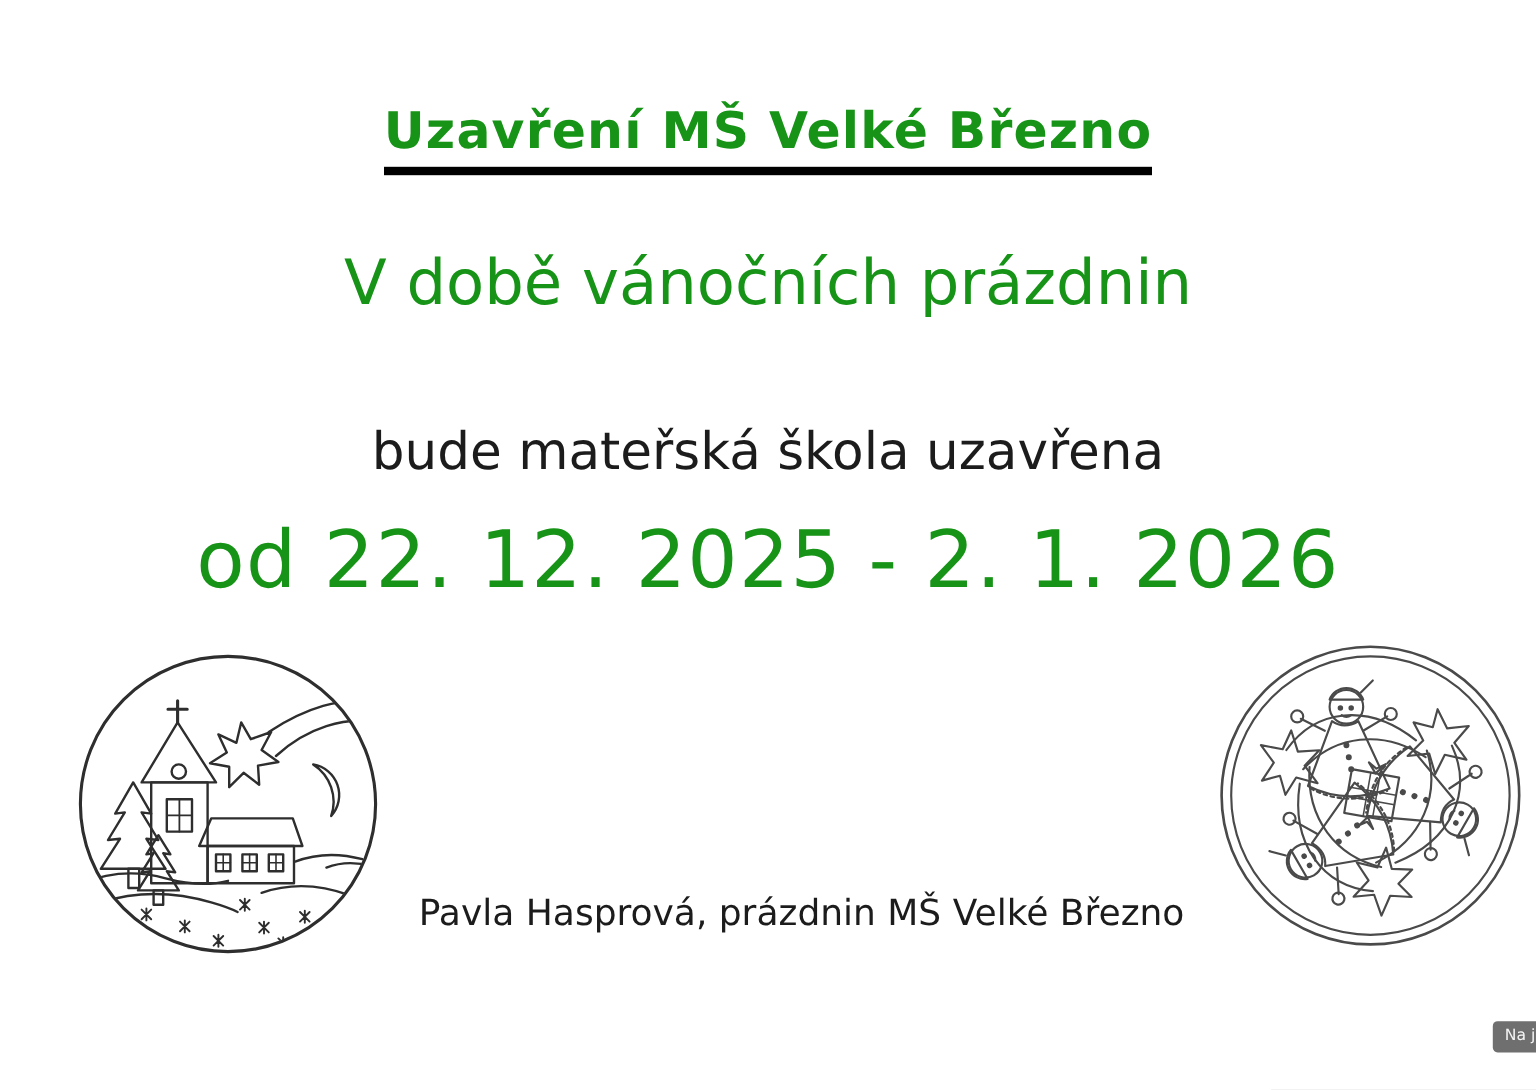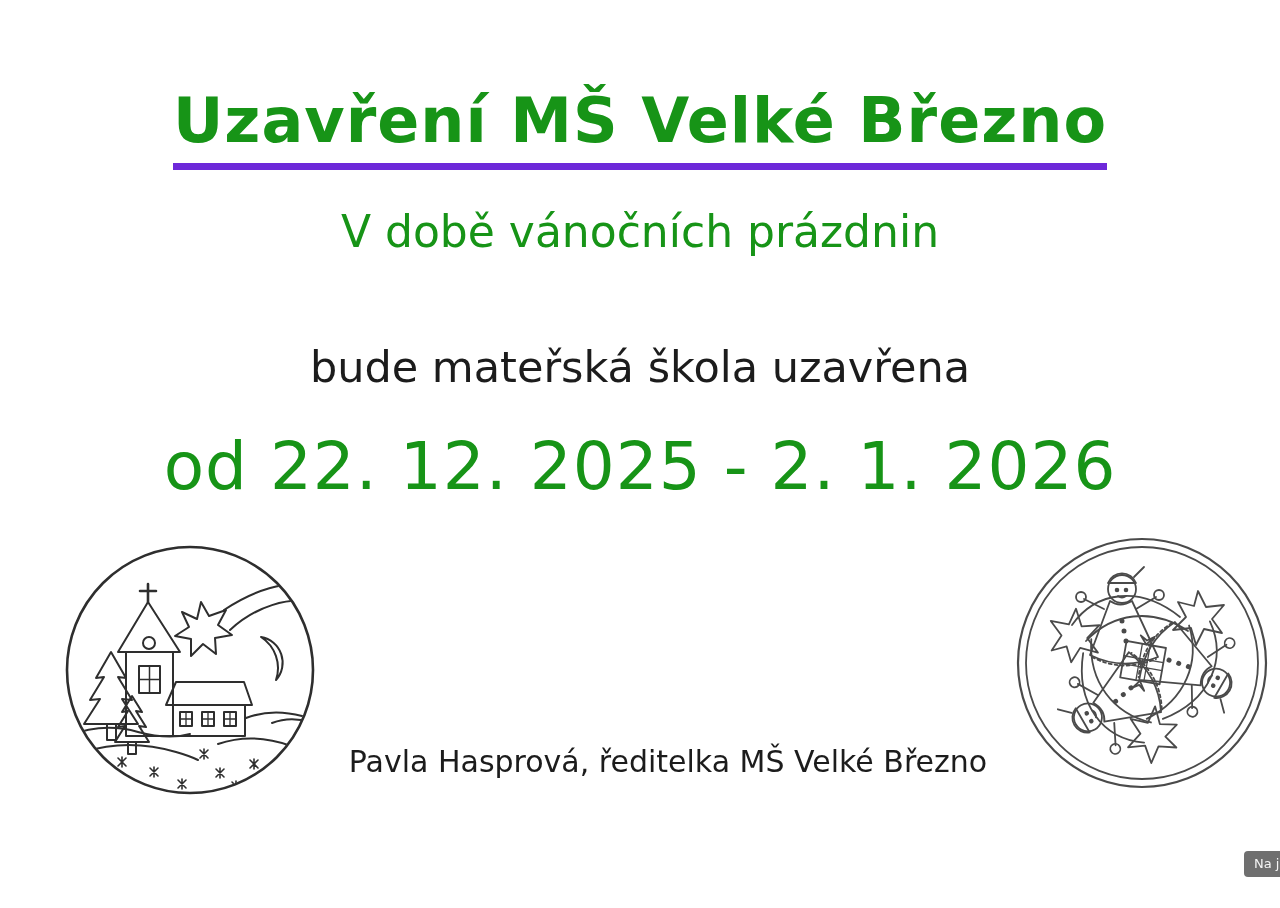--- a/index.html
+++ b/index.html
@@ -12,28 +12,28 @@
     overflow: hidden;
     font-family: "DejaVu Sans", sans-serif;
   }
   .center-line { position: absolute; left: 0; width: 1280px; text-align: center; white-space: nowrap; }
   .green { color: #179417; }
   .black { color: #1c1c1c; }
 
   #title-line { top: 84px; }
   #title-line .title-text {
     display: inline-block;
-    font-size: 62px;
+    font-size: 42px;
     font-weight: bold;
     letter-spacing: 1px;
-    border-bottom: 7px solid #6d28d9;
+    border-bottom: 7px solid #000000;
     padding-bottom: 6px;
   }
-  #subtitle-line { top: 206px; font-size: 44px; font-weight: 500; }
-  #body-line { top: 342px; font-size: 43px; }
+  #subtitle-line { top: 206px; font-size: 52px; font-weight: 500; }
+  #body-line { top: 352px; font-size: 43px; }
   #date-line { top: 428px; font-size: 66px; font-weight: 500; letter-spacing: 1px; }
 
   #message-block {
     position: absolute;
     left: 350px;
     top: 580px;
     width: 636px;
     text-align: center;
     font-size: 38px;
     line-height: 67px;
@@ -81,21 +81,21 @@
 
   <div id="subtitle-line" class="center-line green">V době vánočních prázdnin</div>
 
   <div id="body-line" class="center-line black">bude mateřská škola uzavřena</div>
 
   <div id="date-line" class="center-line green">od 22. 12. 2025 - 2. 1. 2026</div>
 
   <div id="message-block">
   </div>
 
-  <div id="signature-line">Pavla Hasprová, ředitelka MŠ Velké Březno</div>
+  <div id="signature-line">Pavla Hasprová, prázdnin MŠ Velké Březno</div>
 
   <svg id="left-illustration" class="illustration" width="262" height="262" viewBox="0 0 262 262" fill="none" stroke="#2e2e2e" stroke-width="2" stroke-linecap="round" stroke-linejoin="round">
     <defs>
       <g id="flake" stroke="#2e2e2e" stroke-width="1.6">
         <path d="M-4,-4 L4,4 M-4,4 L4,-4 M0,-5 L0,5"></path>
       </g>
       <clipPath id="lclip">
           <circle cx="132" cy="130" r="122"></circle>
         </clipPath>
     </defs>

